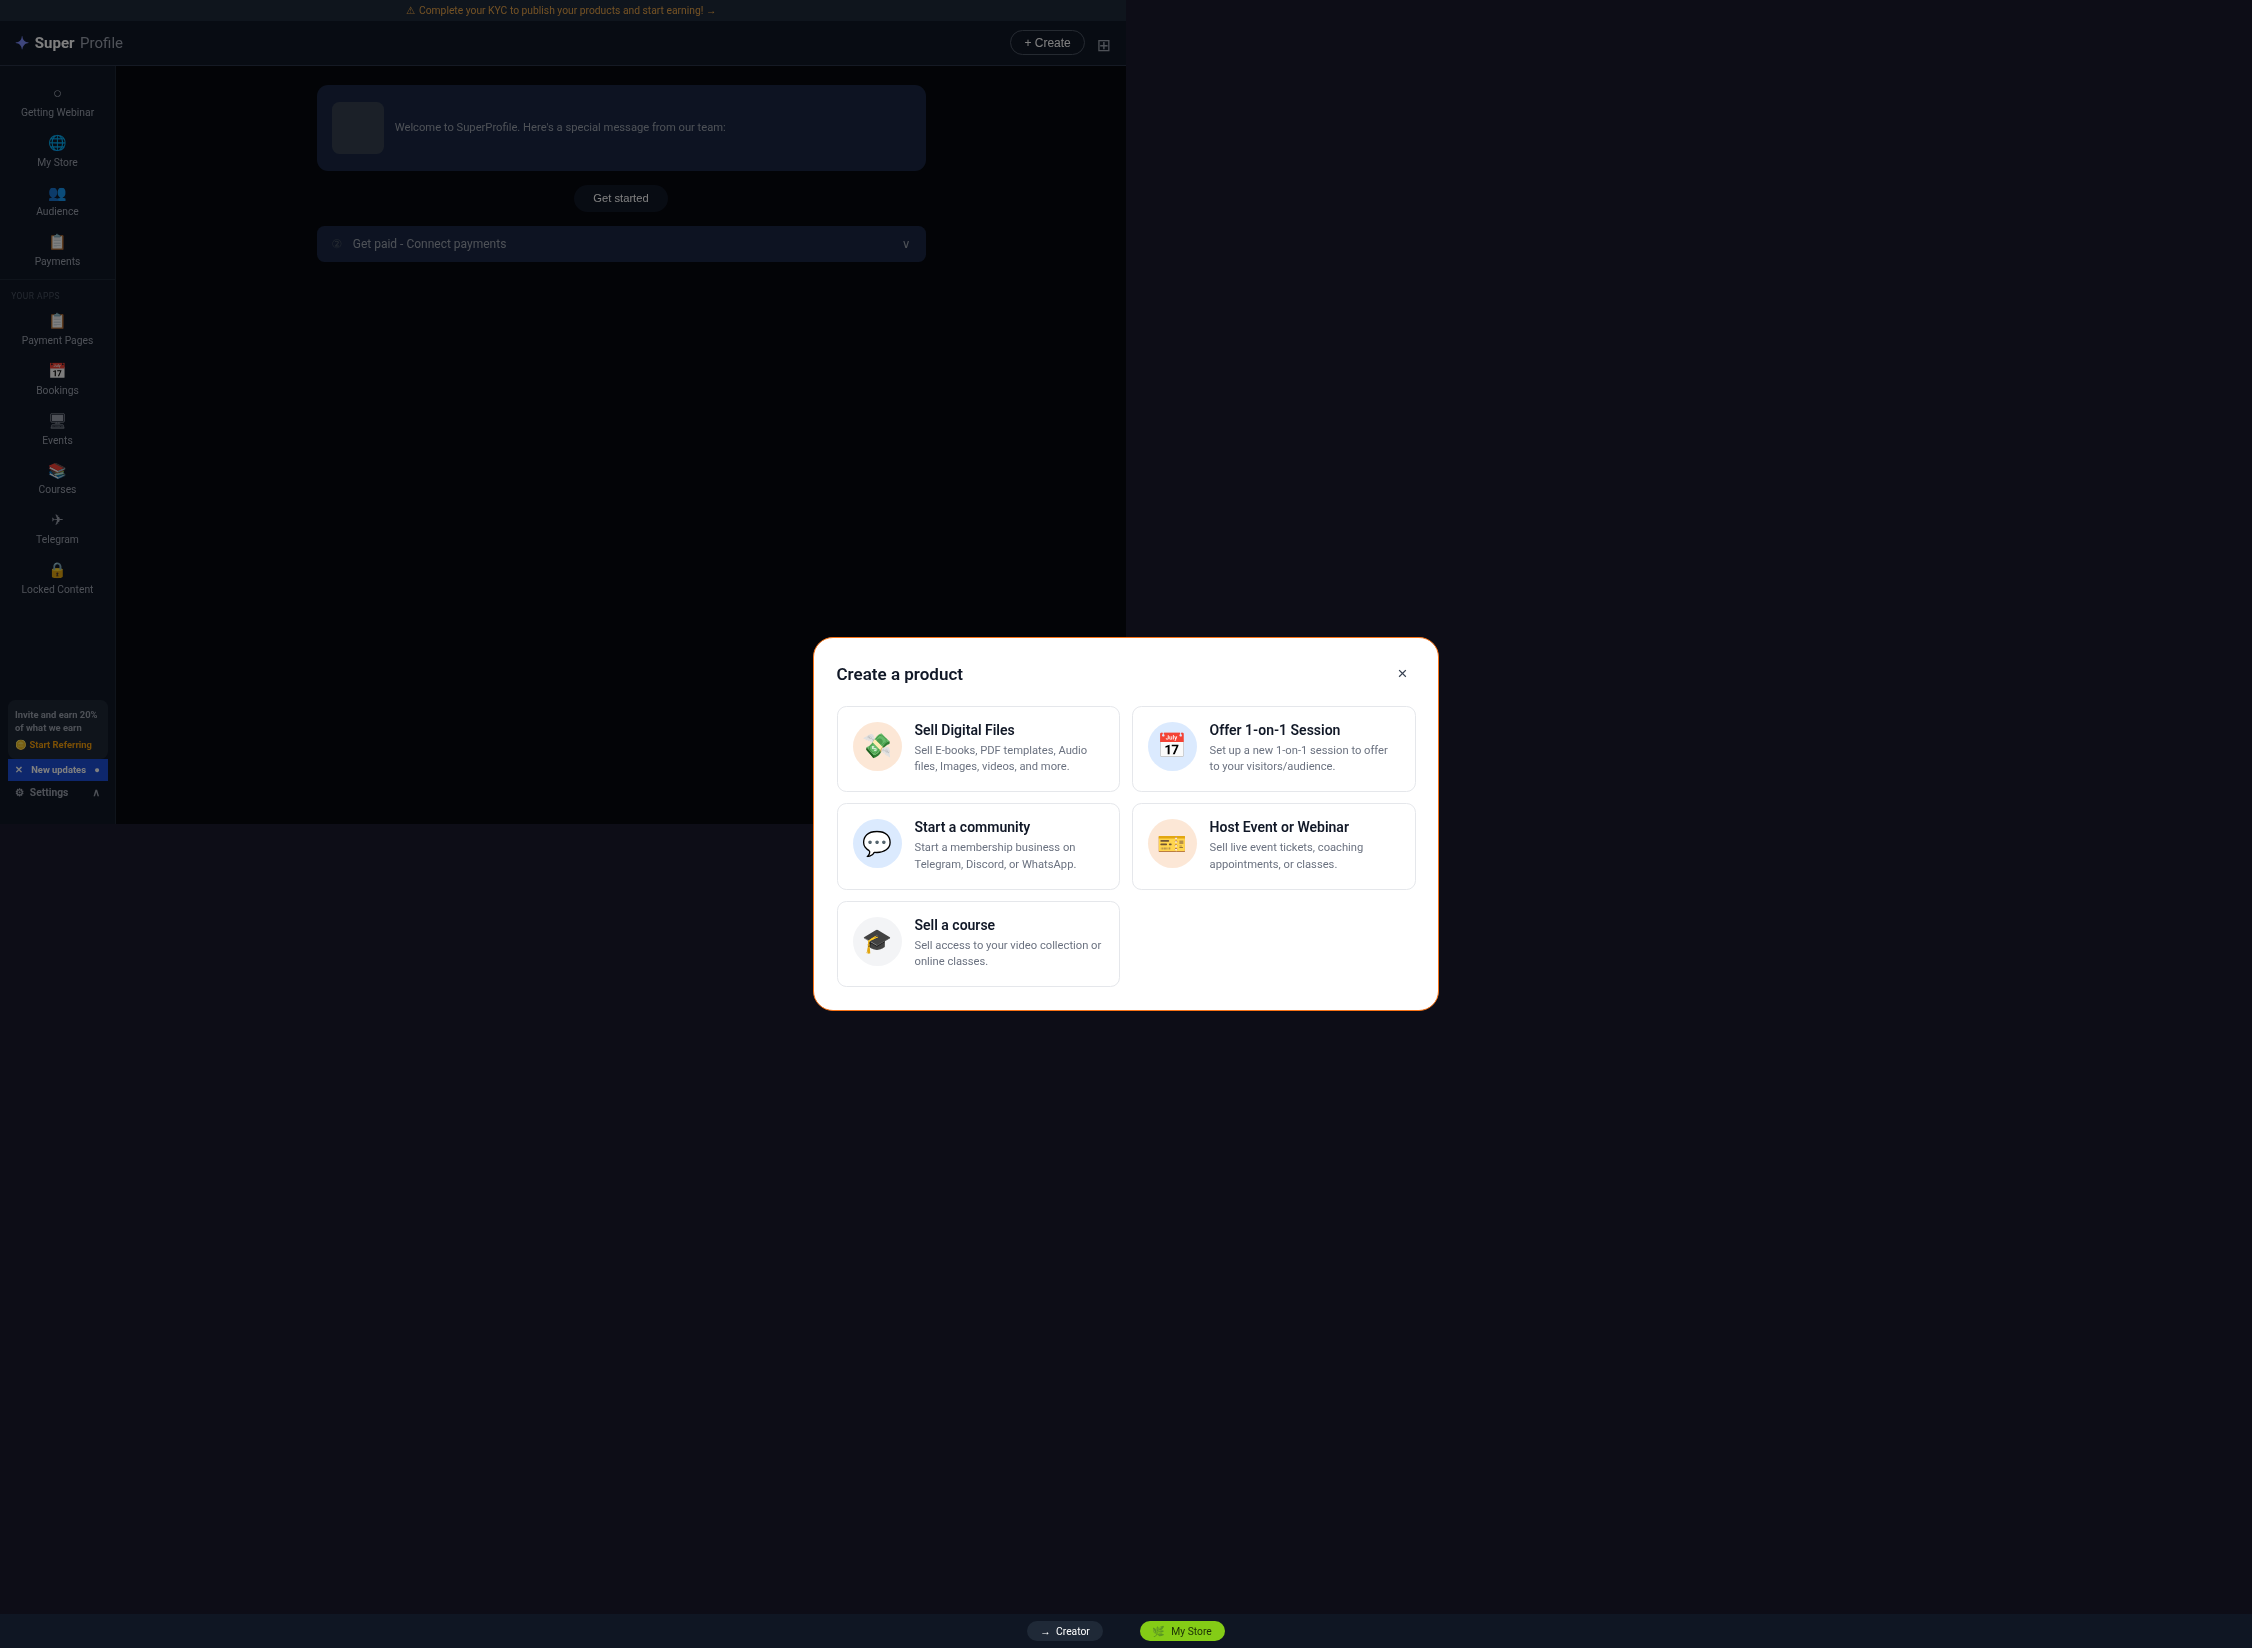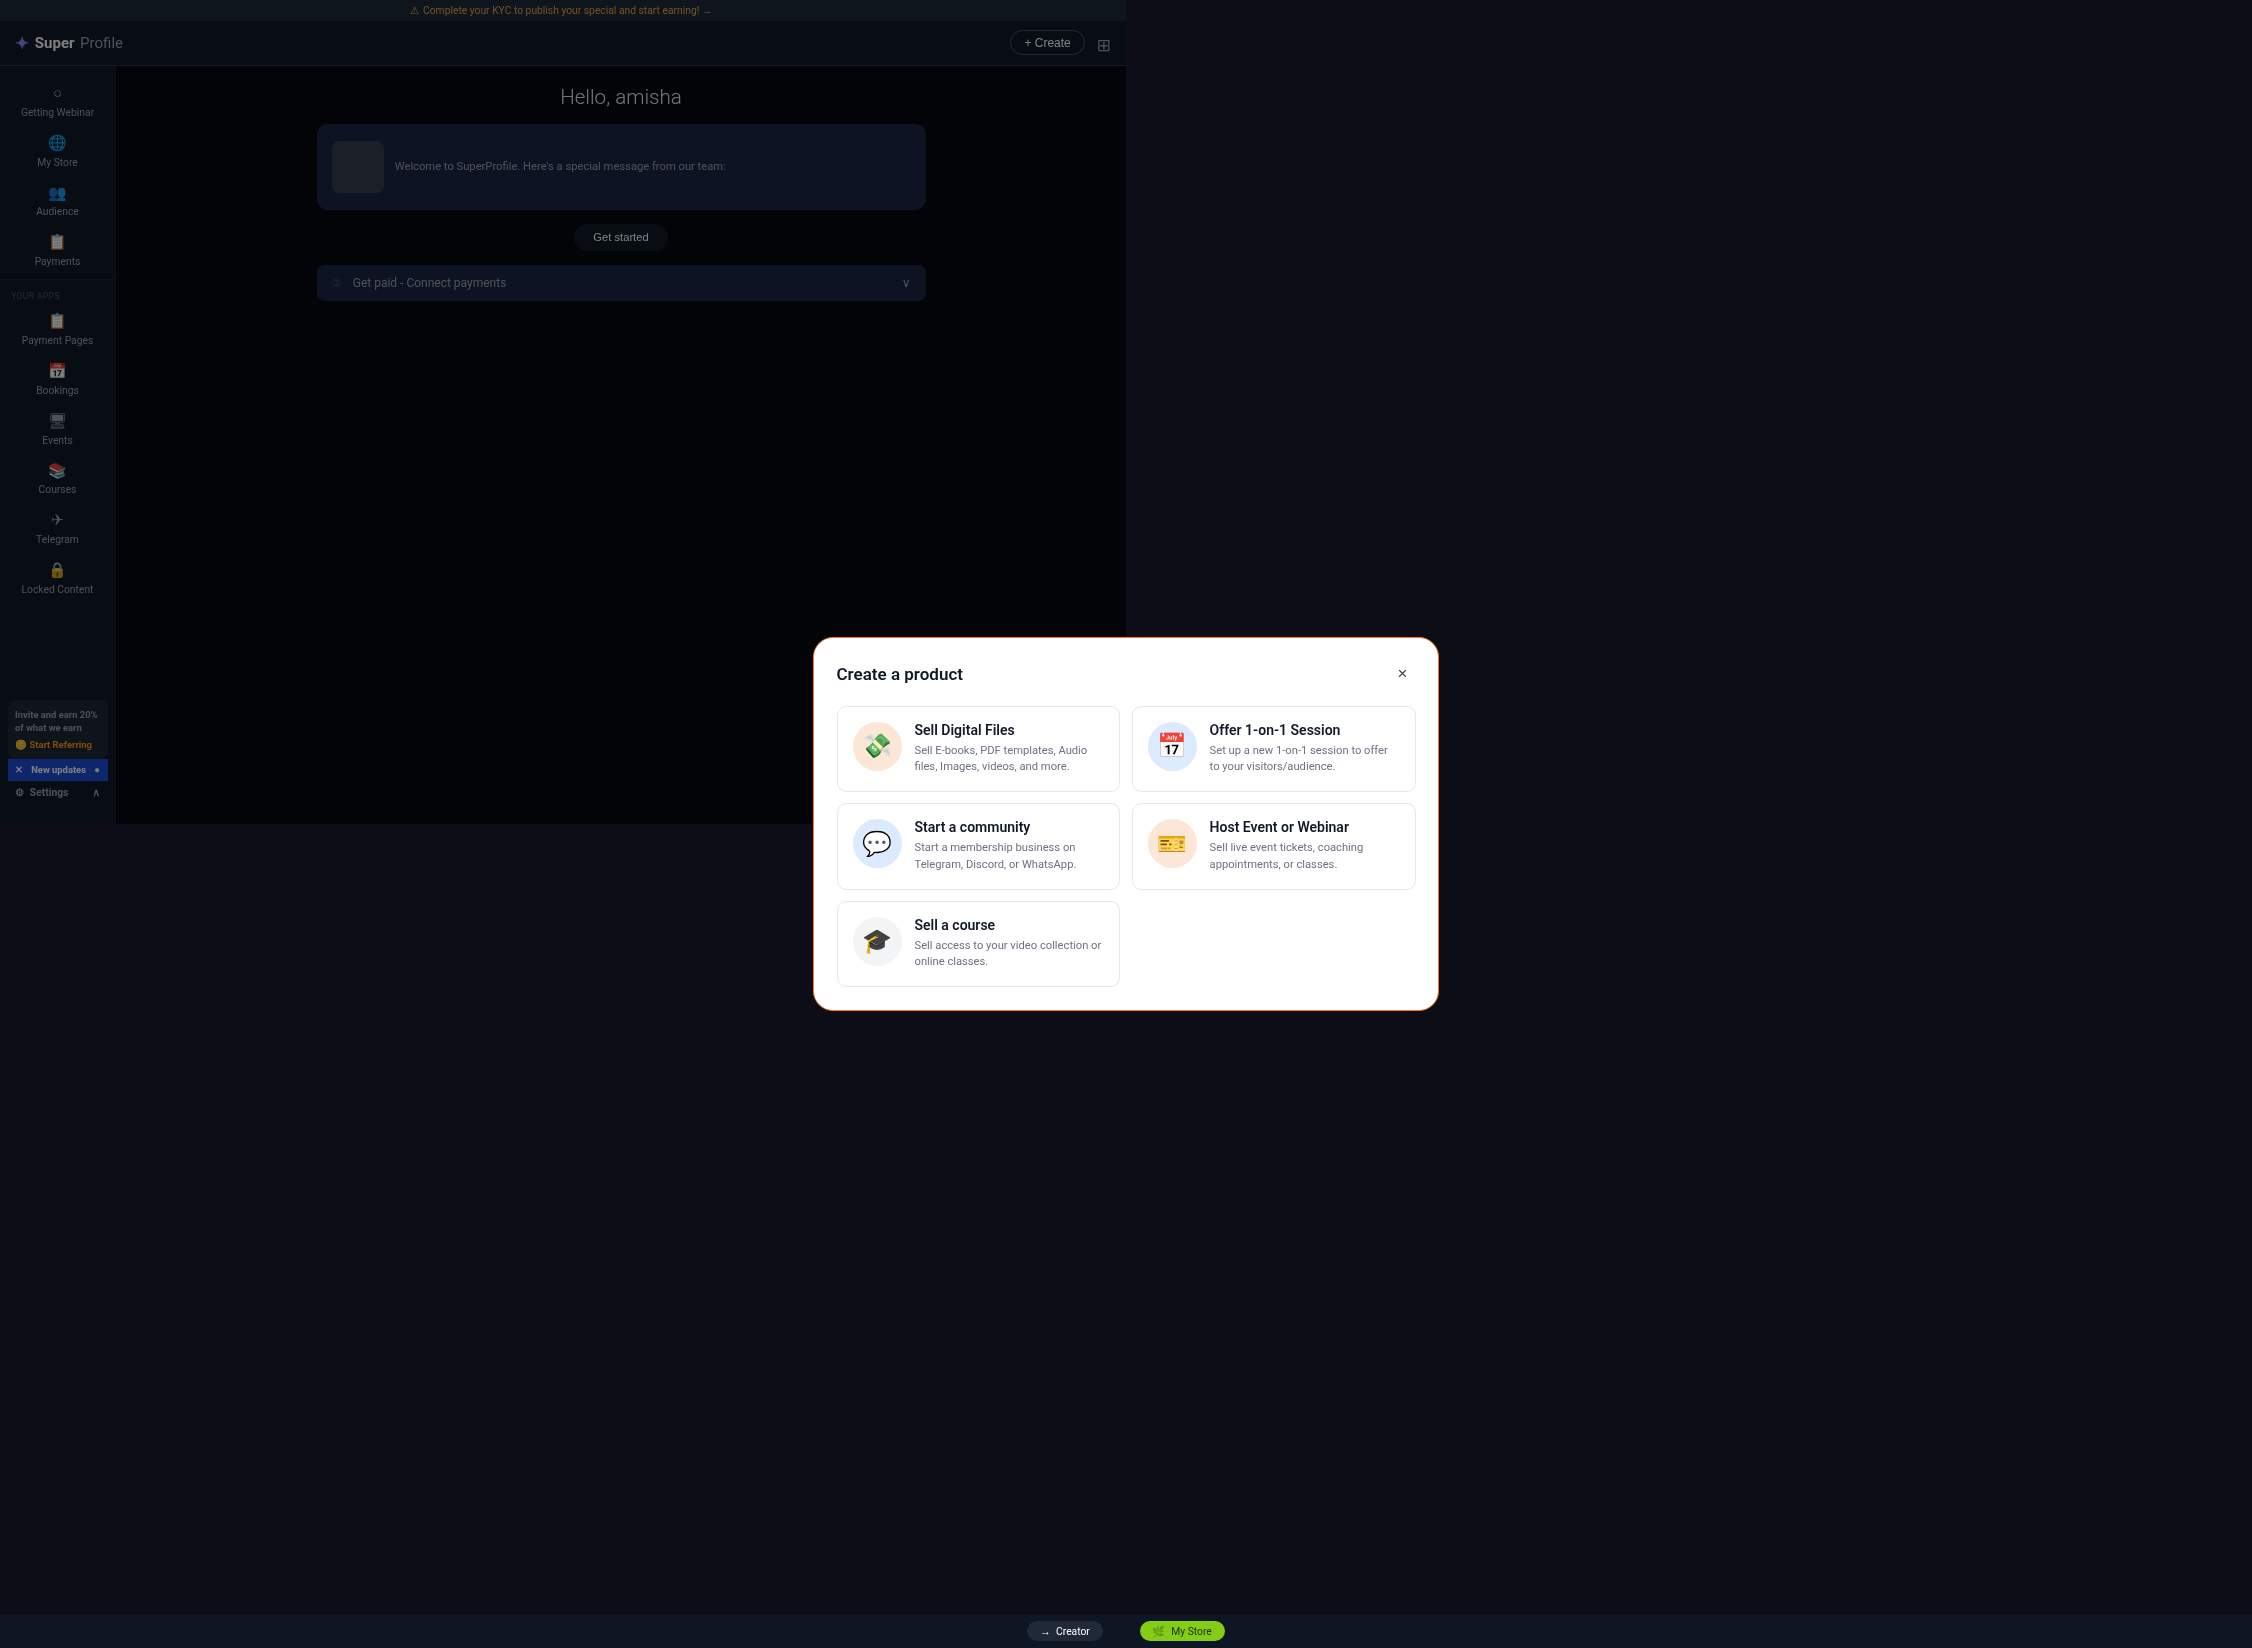--- a/index.html
+++ b/index.html
@@ -361,21 +361,21 @@
       color: #1a2e05;
       border-radius: 15px;
       padding: 3.7px 13px;
     }
   </style>
 </head>
 <body>
 
 <div class="top-banner">
   <span>⚠</span>
-  <span>Complete your KYC to publish your special and start earning! →</span>
+  <span>Complete your KYC to publish your products and start earning! →</span>
 </div>
 
 <div class="header">
   <div class="logo">
     <span class="logo-icon">✦</span>
     <span class="logo-super">Super</span>
       <span class="logo-profile">Profile</span>
   </div>
   <div class="header-right">
     <button class="create-btn">+ Create</button>
@@ -448,21 +448,20 @@
         <span>⚙</span>
         <span>Settings</span>
         <span style="margin-left:auto">∧</span>
       </div>
     </div>
   </div>
 
   <div class="main-content">
     <div class="main-overlay"></div>
     <div class="main-inner">
-      <div class="hello-title">Hello, amisha</div>
       <div class="welcome-card">
         <div class="avatar-placeholder"></div>
         <div class="welcome-text">Welcome to SuperProfile. Here's a special message from our team:</div>
       </div>
       <button class="get-started-btn">Get started</button>
       <div class="payments-row">
         <span>
           <span class="step-num">②</span>
           <span>Get paid - Connect payments</span>
         </span>

